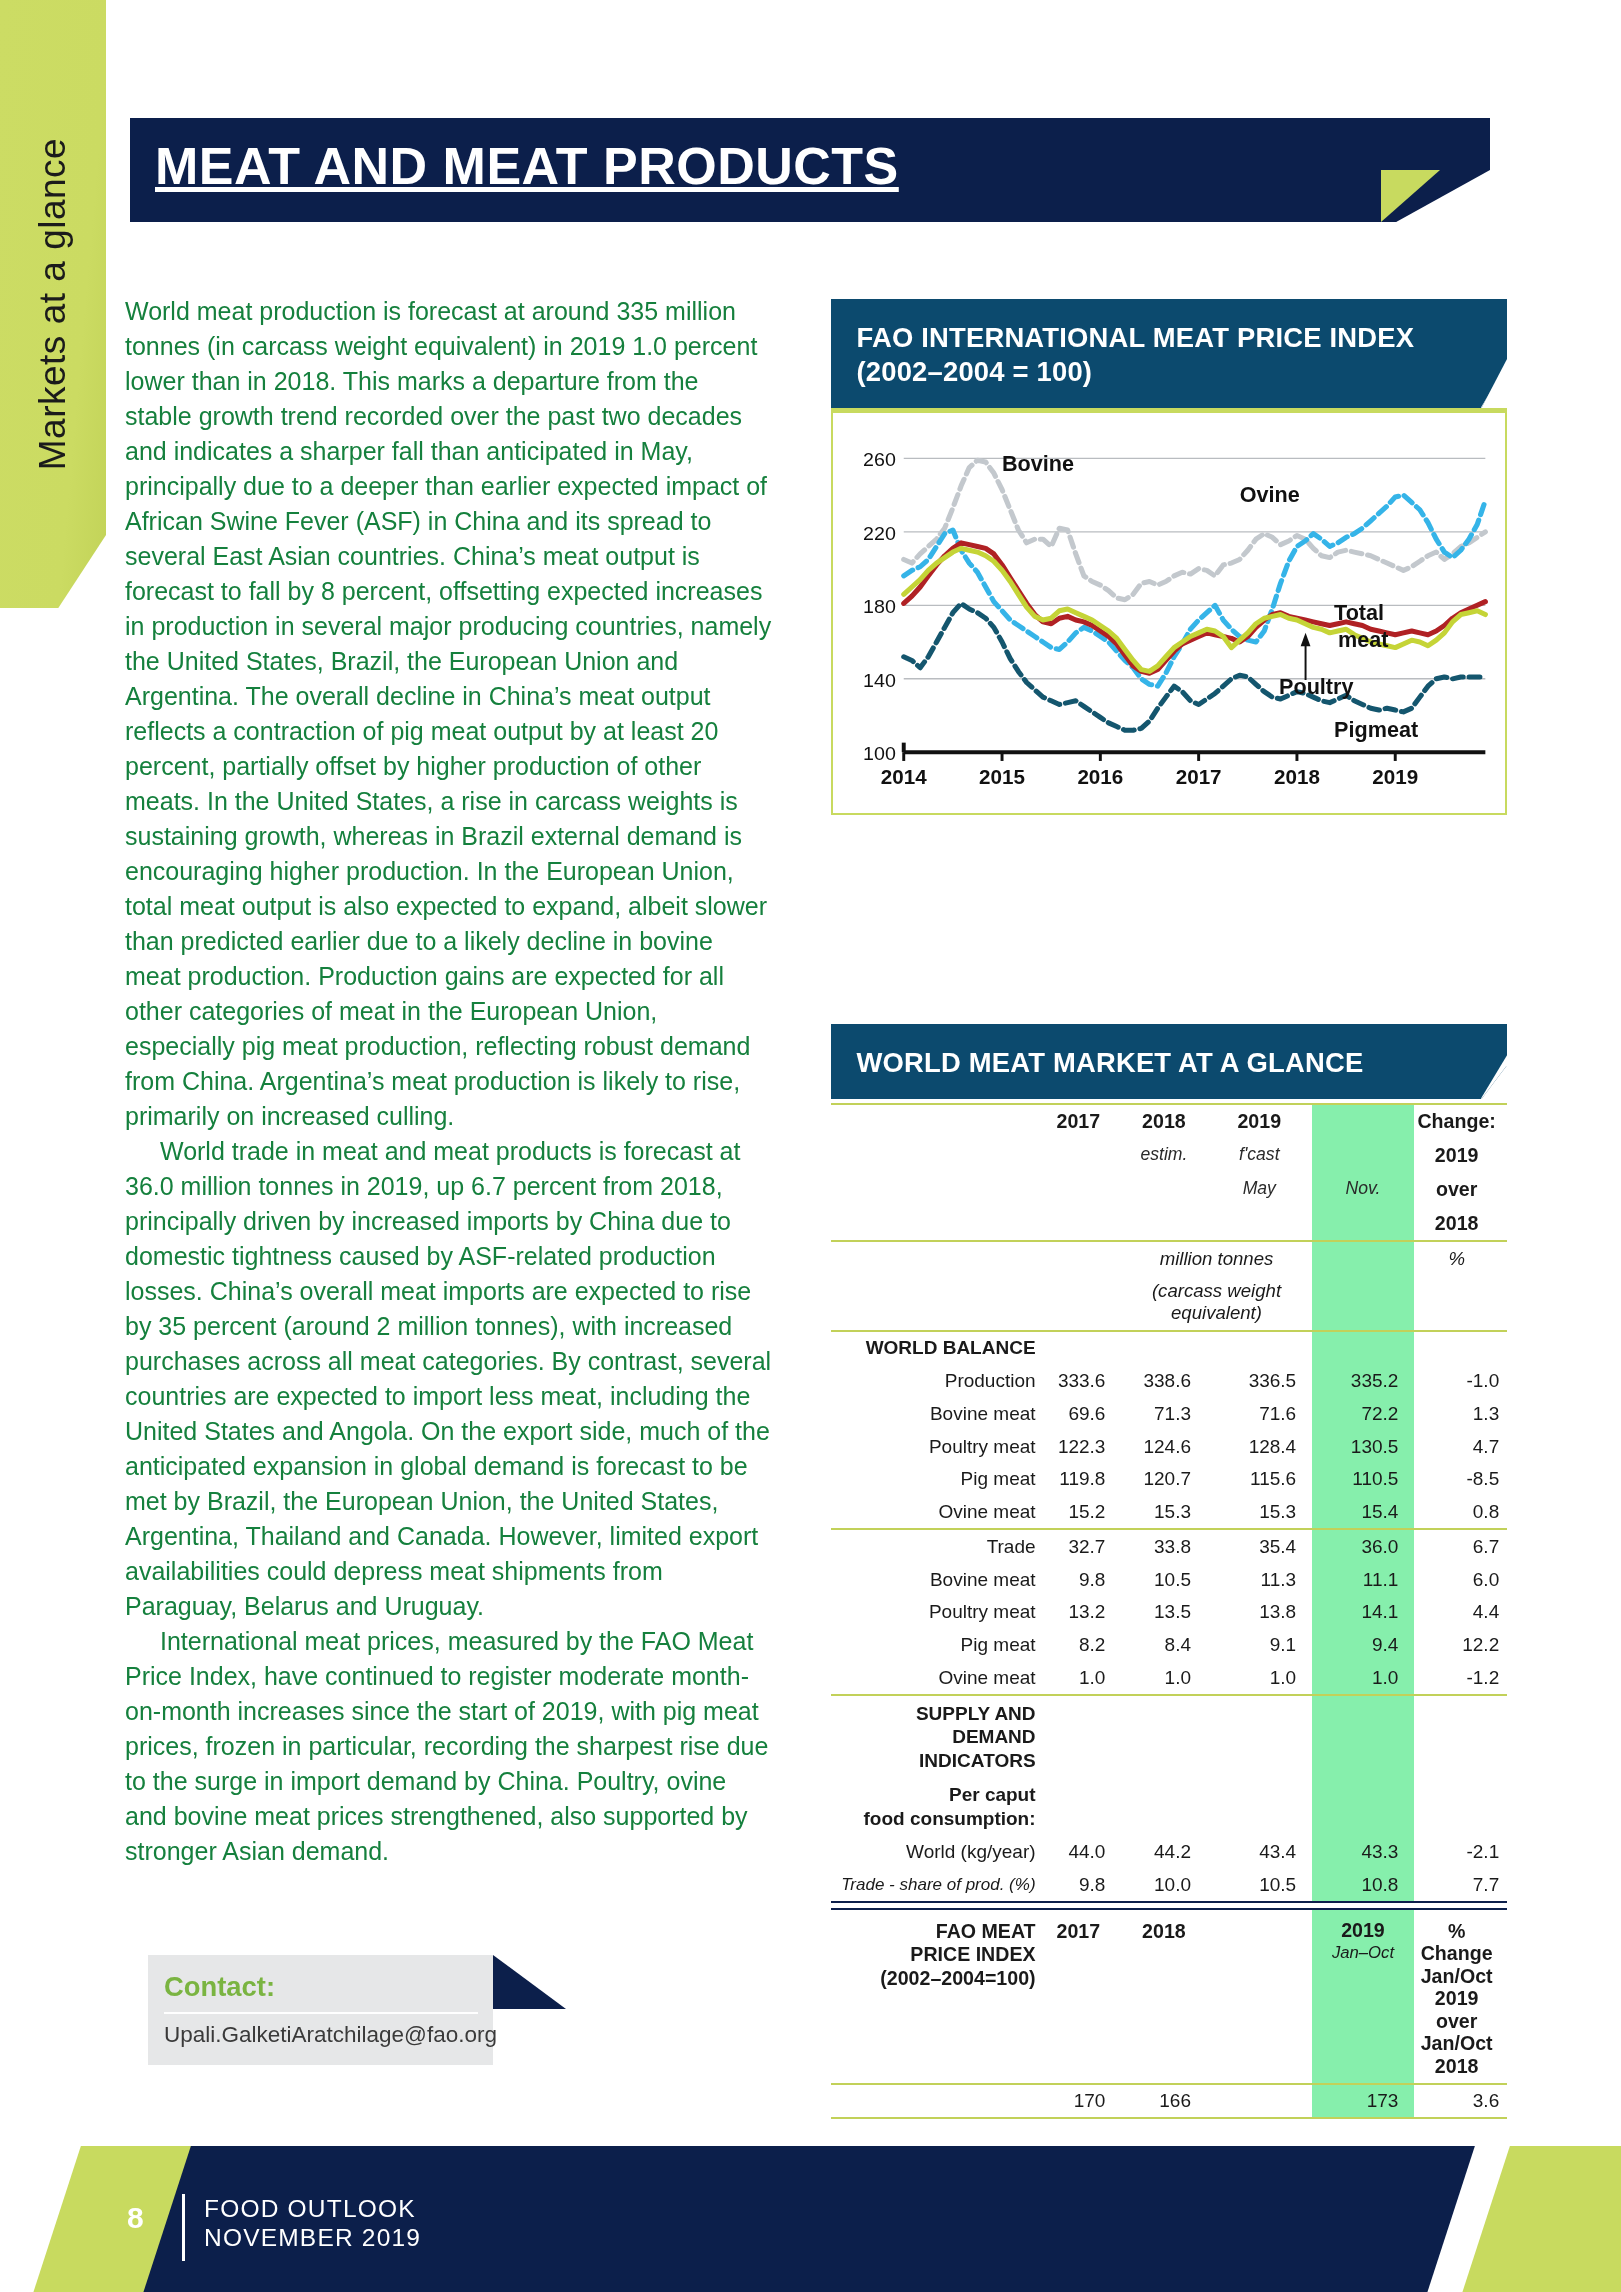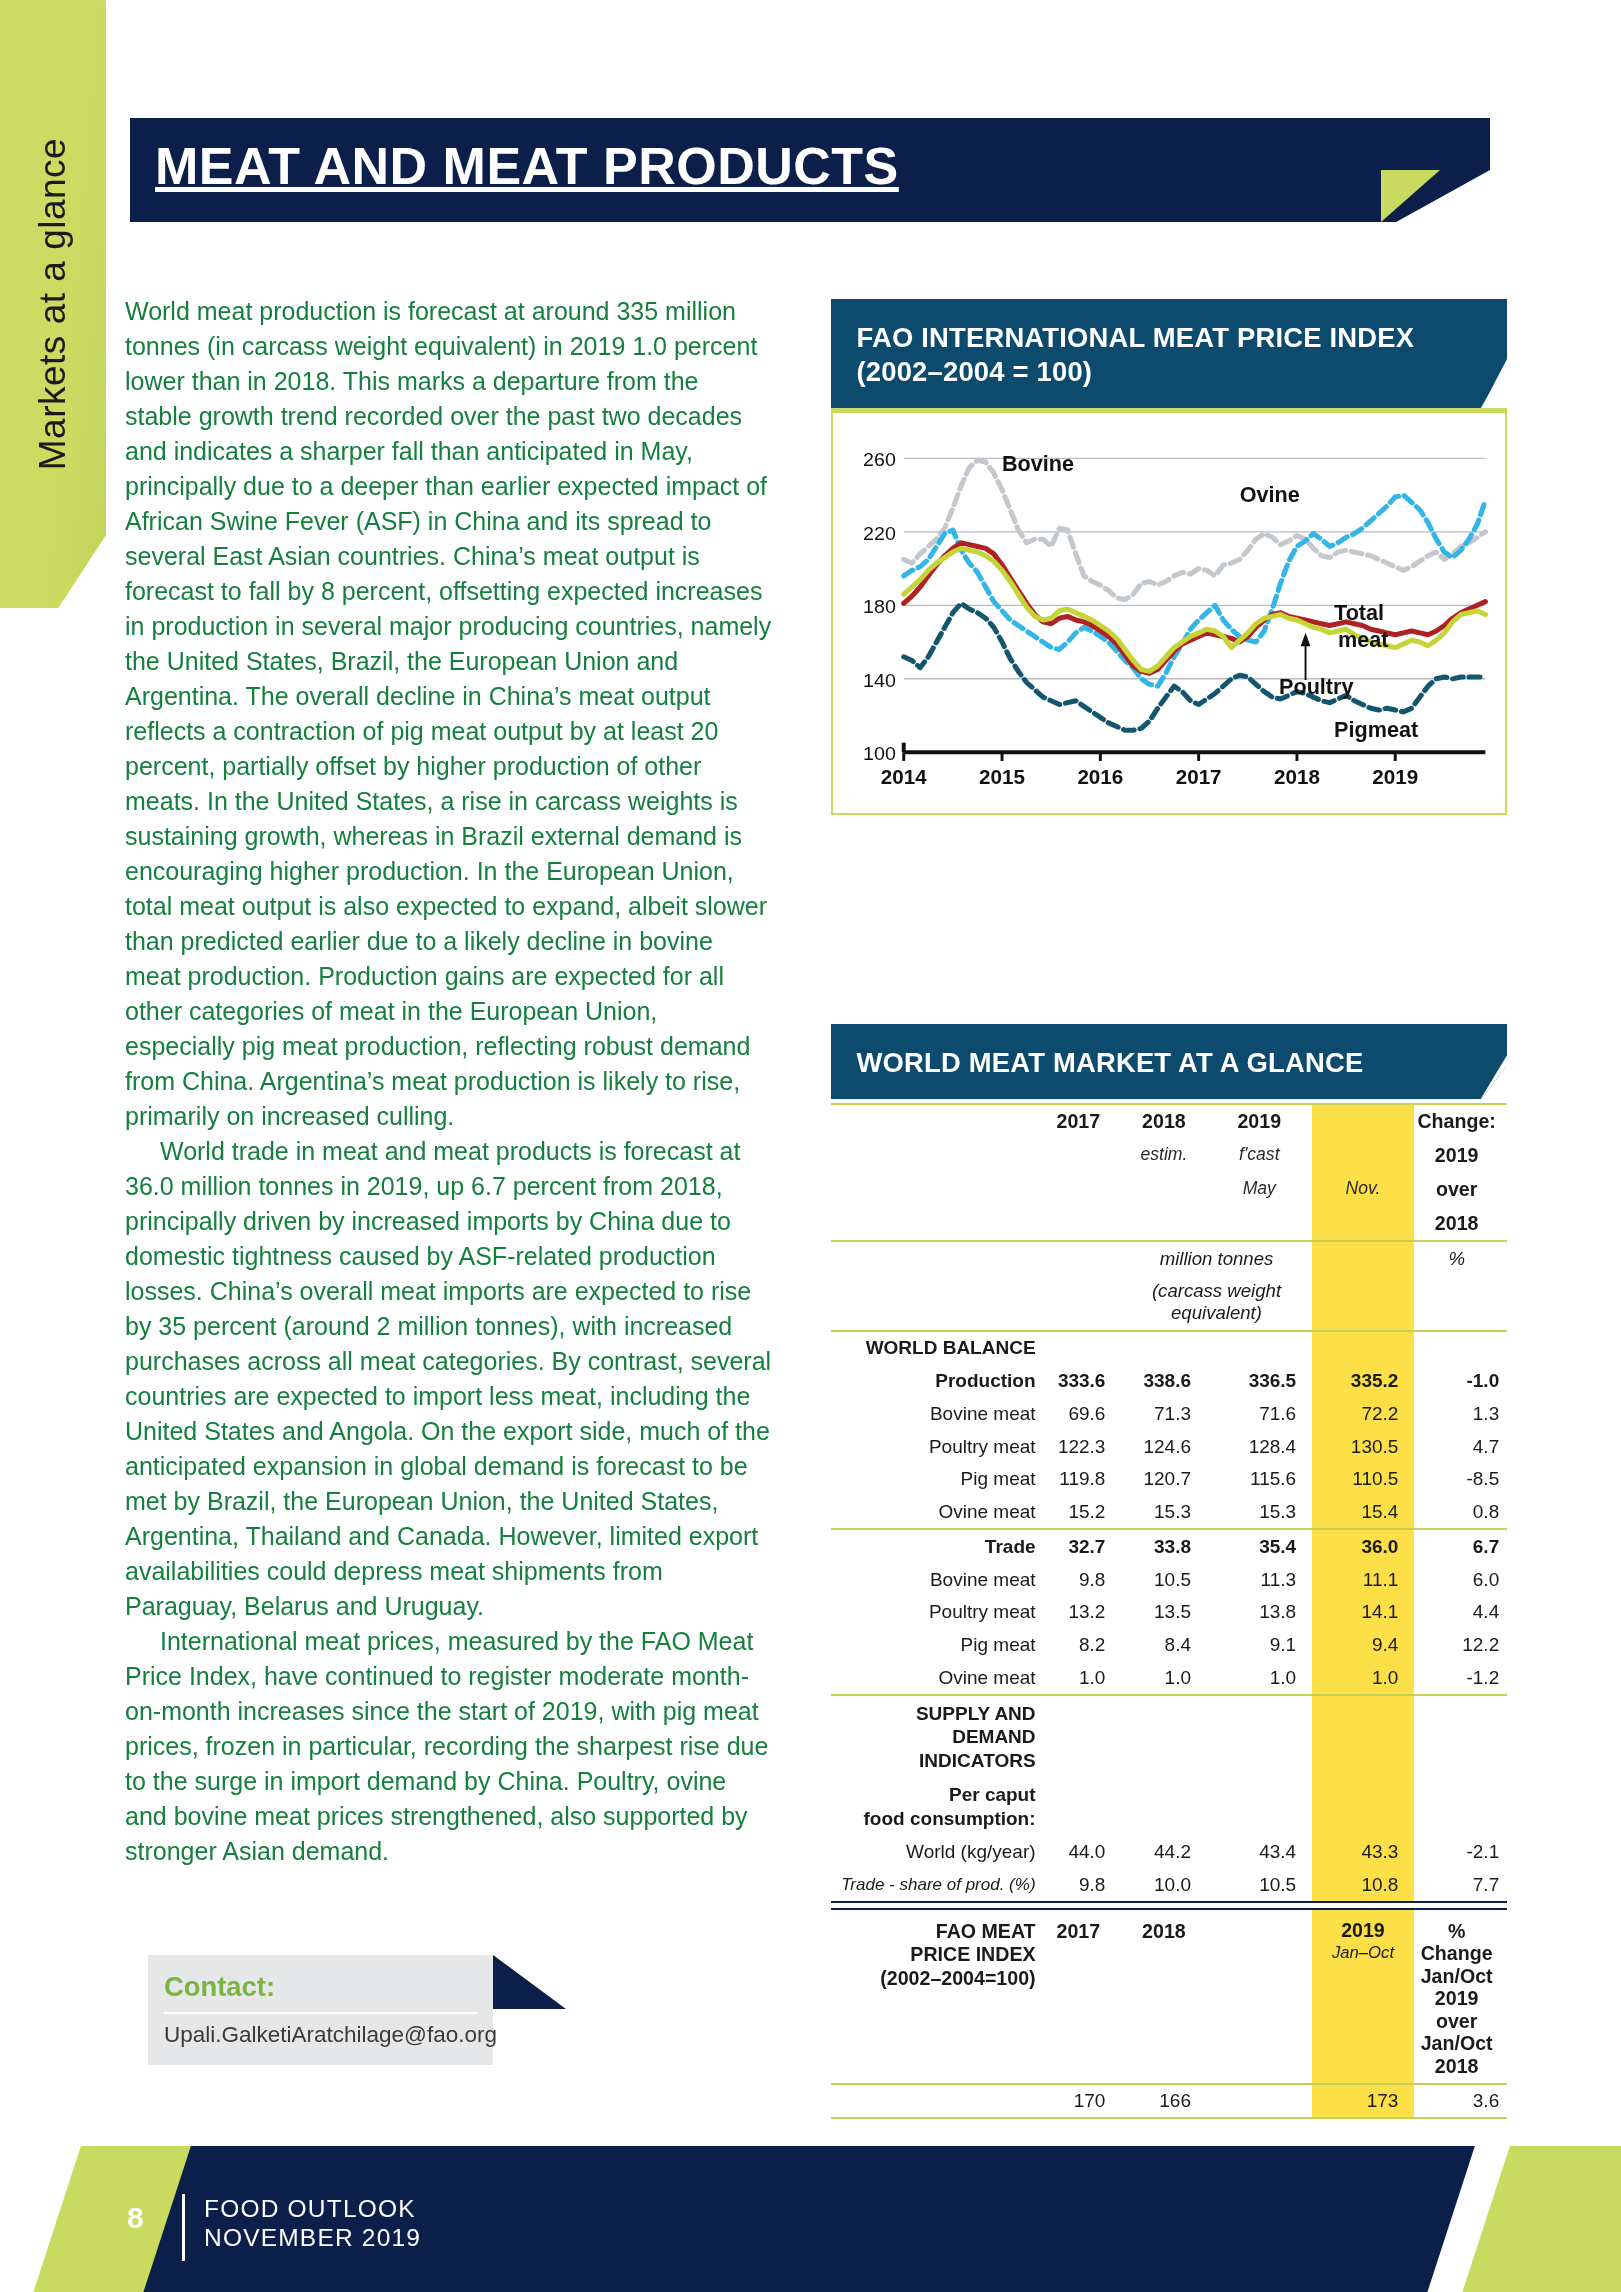--- a/index.html
+++ b/index.html
@@ -73,23 +73,23 @@
   #meat-table{
     width:100%; border-collapse:collapse; position:relative;
     font-size:19px; color:#1a1a1a; margin-top:3.9px;
   }
   #meat-table td{ padding:5.4px 0; vertical-align:top; }
   .lbl{ text-align:right; padding-left:5.9px !important; width:206px; }
   .num{ text-align:right; padding-right:15.7px !important; }
   .c2017{ width:86px; }
   .c2018{ width:86px; }
   .cmay{ width:106px; }
-  .cnov{ width:103px; background:#fde047; }
+  .cnov{ width:103px; background:#86efac; }
   .cchg{ width:93px; padding-right:7.8px !important; }
-  tr.bold td{ font-weight:bold;margin-left:28px; }
+  tr.bold td{ font-weight:normal;margin-left:28px; }
   tr.sect td{ font-weight:bold; }
   .rule-top td{ border-top:2.9px solid #c2d159; }
   .rule-green td{ border-bottom:2.9px solid #c2d159; }
   .hdr-y{ font-weight:bold; font-size:19.6px; text-align:center; }
   .hdr-sub{ font-style:italic; font-size:17.6px; text-align:center; color:#2a2a2a; }
   .unit{ font-style:italic; font-size:18.6px; text-align:center; }
   .ital{ font-style:italic; font-size:17px; }
   .pad-top td{ padding-top:13.7px; }
   .dbl-rule{ border-top:2.9px solid #0c1f4b; border-bottom:2.9px solid #0c1f4b; height:6.9px; }
   #fpi-head td{ font-weight:bold; font-size:19.6px; vertical-align:top; padding-top:9.8px; }

